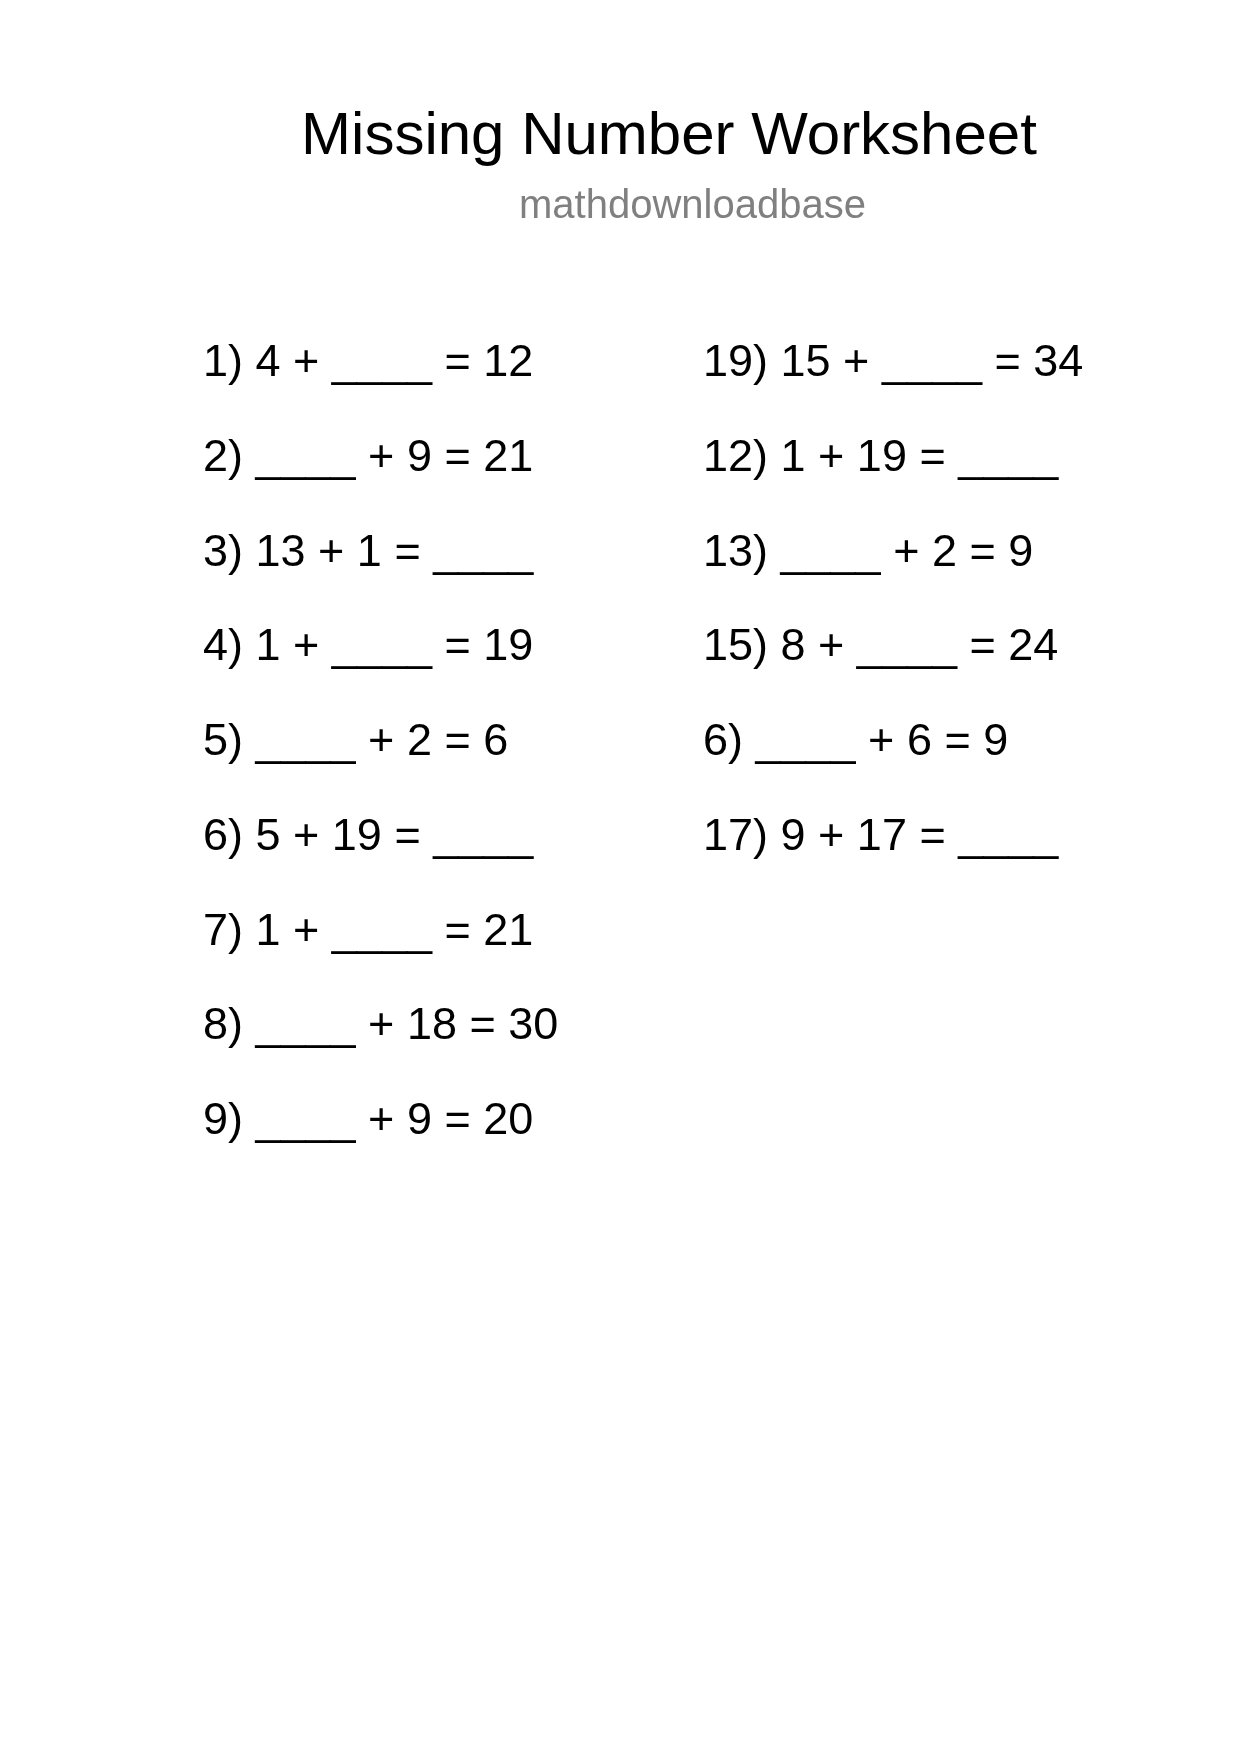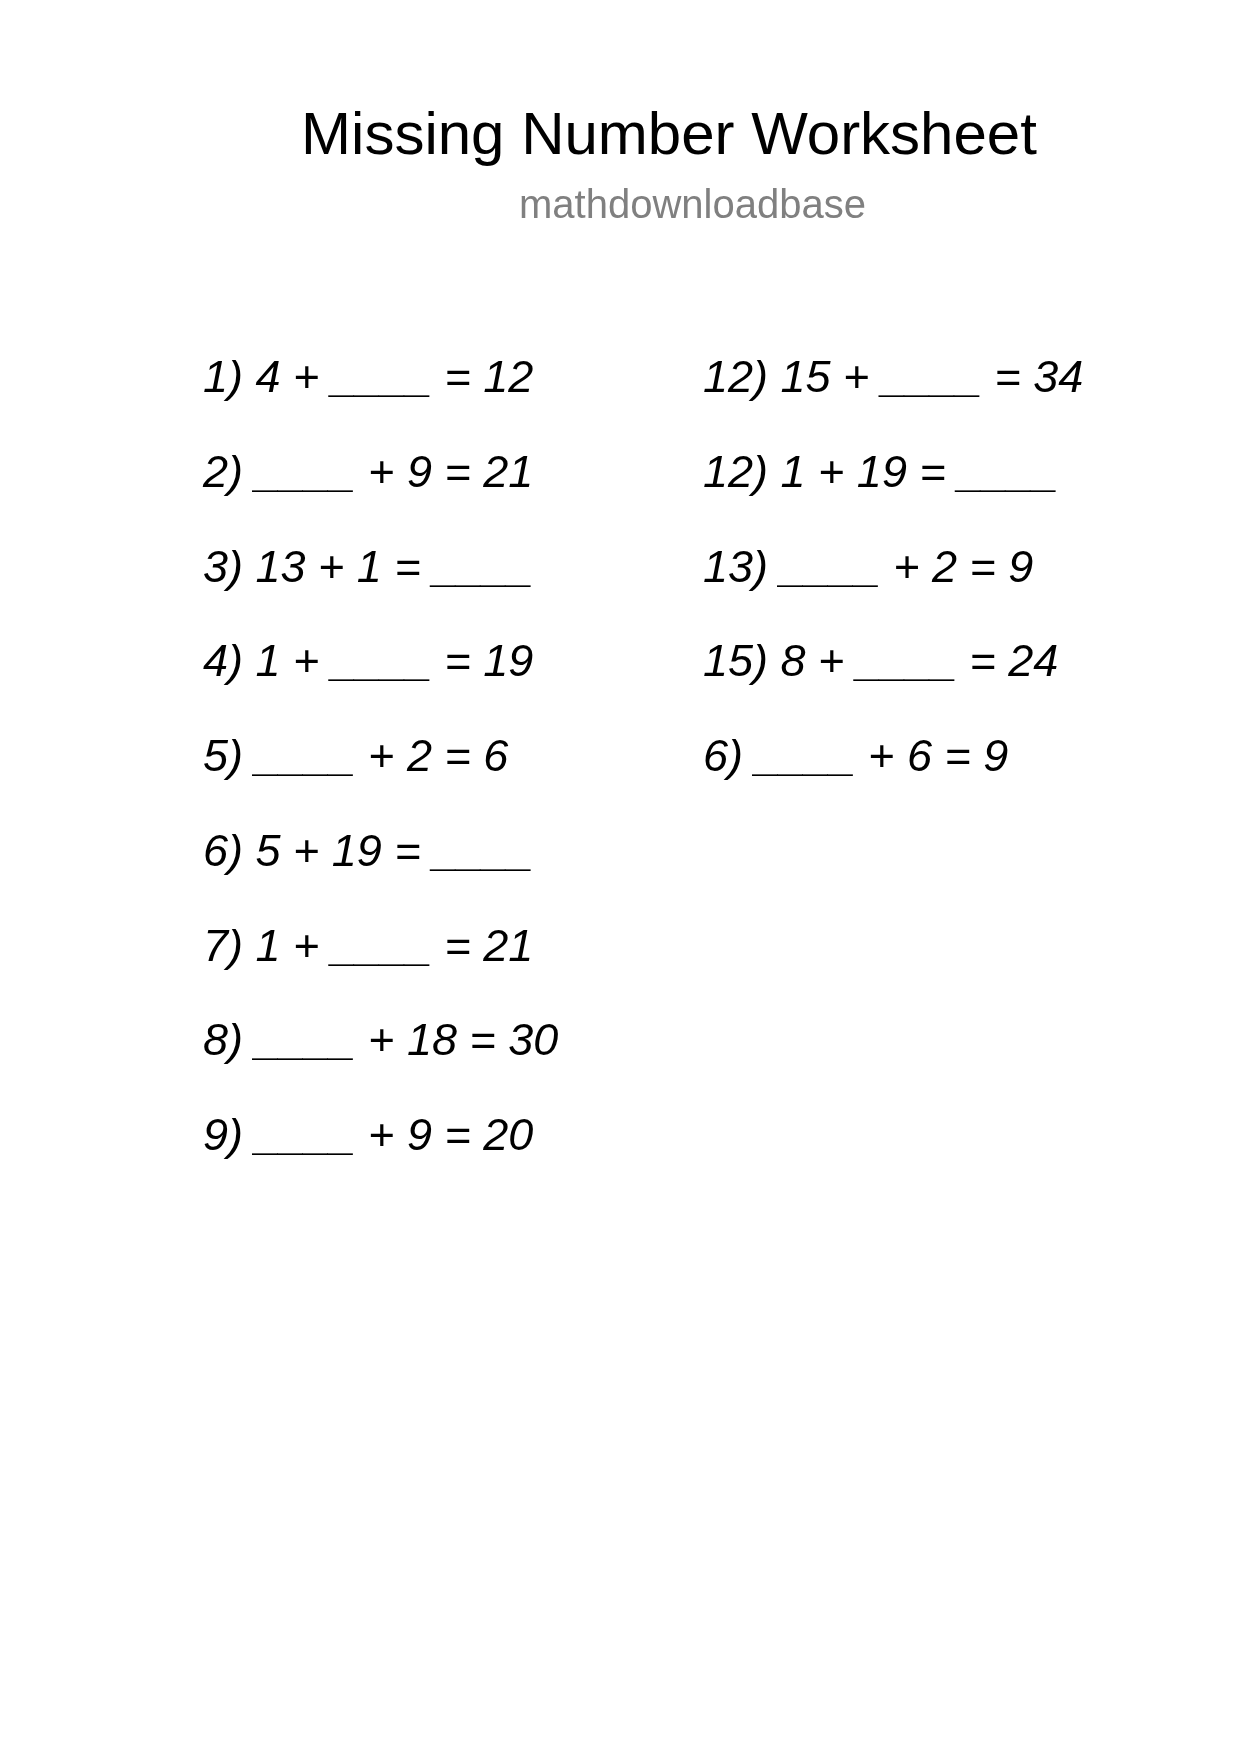--- a/index.html
+++ b/index.html
@@ -39,22 +39,21 @@
       width: 1385px;          
       top: 184px;
       text-align: center;
       font-size: 40px;
       line-height: 1;
       white-space: nowrap;
       color: #808080;
     }
     .column {
       position: absolute;
-      top: 354px;
-      font-style: italic;
+      top: 338px;
     }
     .column.left  { left: 203px; }
     .column.right { left: 703px; }
     .problem {
       height: 94.75px;
       font-size: 45px;
       line-height: 1;
       white-space: pre;
       color: #000000;
     }
@@ -73,20 +72,21 @@
     <div class="problem">3) 13 + 1 = ____</div>
     <div class="problem">4) 1 + ____ = 19</div>
     <div class="problem">5) ____ + 2 = 6</div>
     <div class="problem">6) 5 + 19 = ____</div>
     <div class="problem">7) 1 + ____ = 21</div>
     <div class="problem">8) ____ + 18 = 30</div>
     <div class="problem">9) ____ + 9 = 20</div>
   </div>
 
   <div class="column right">
-    <div class="problem">12) 15 + ____ = 34</div>
+    <div class="problem">19) 15 + ____ = 34</div>
     <div class="problem">12) 1 + 19 = ____</div>
     <div class="problem">13) ____ + 2 = 9</div>
     <div class="problem">15) 8 + ____ = 24</div>
     <div class="problem">6) ____ + 6 = 9</div>
+    <div class="problem">17) 9 + 17 = ____</div>
   </div>
 
 </div>
 
 </body></html>

